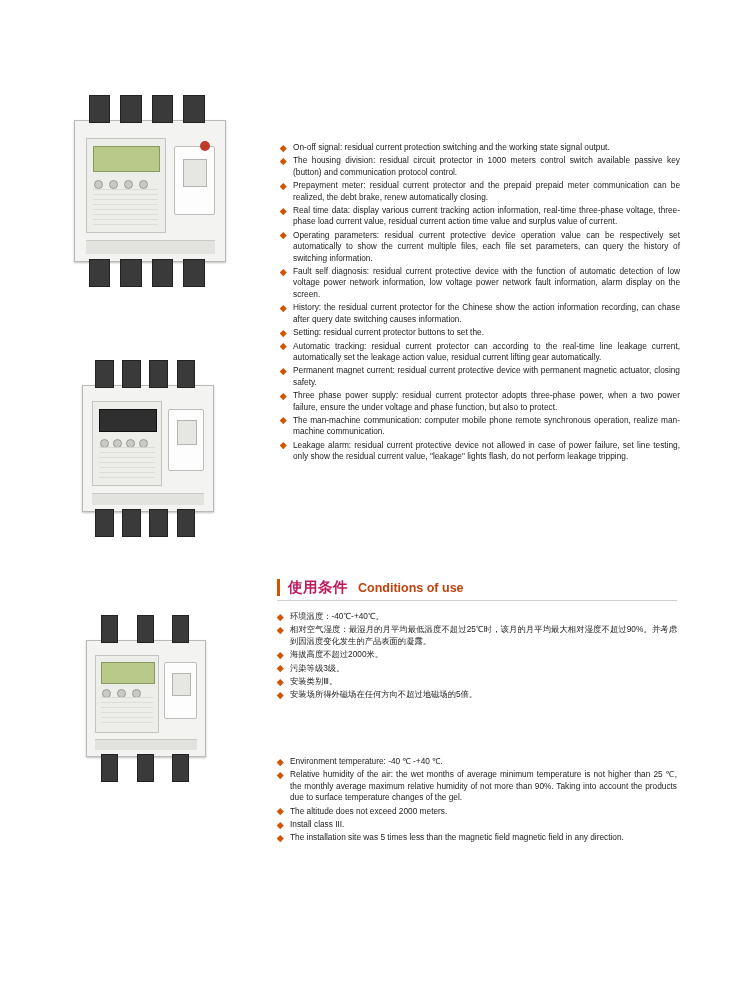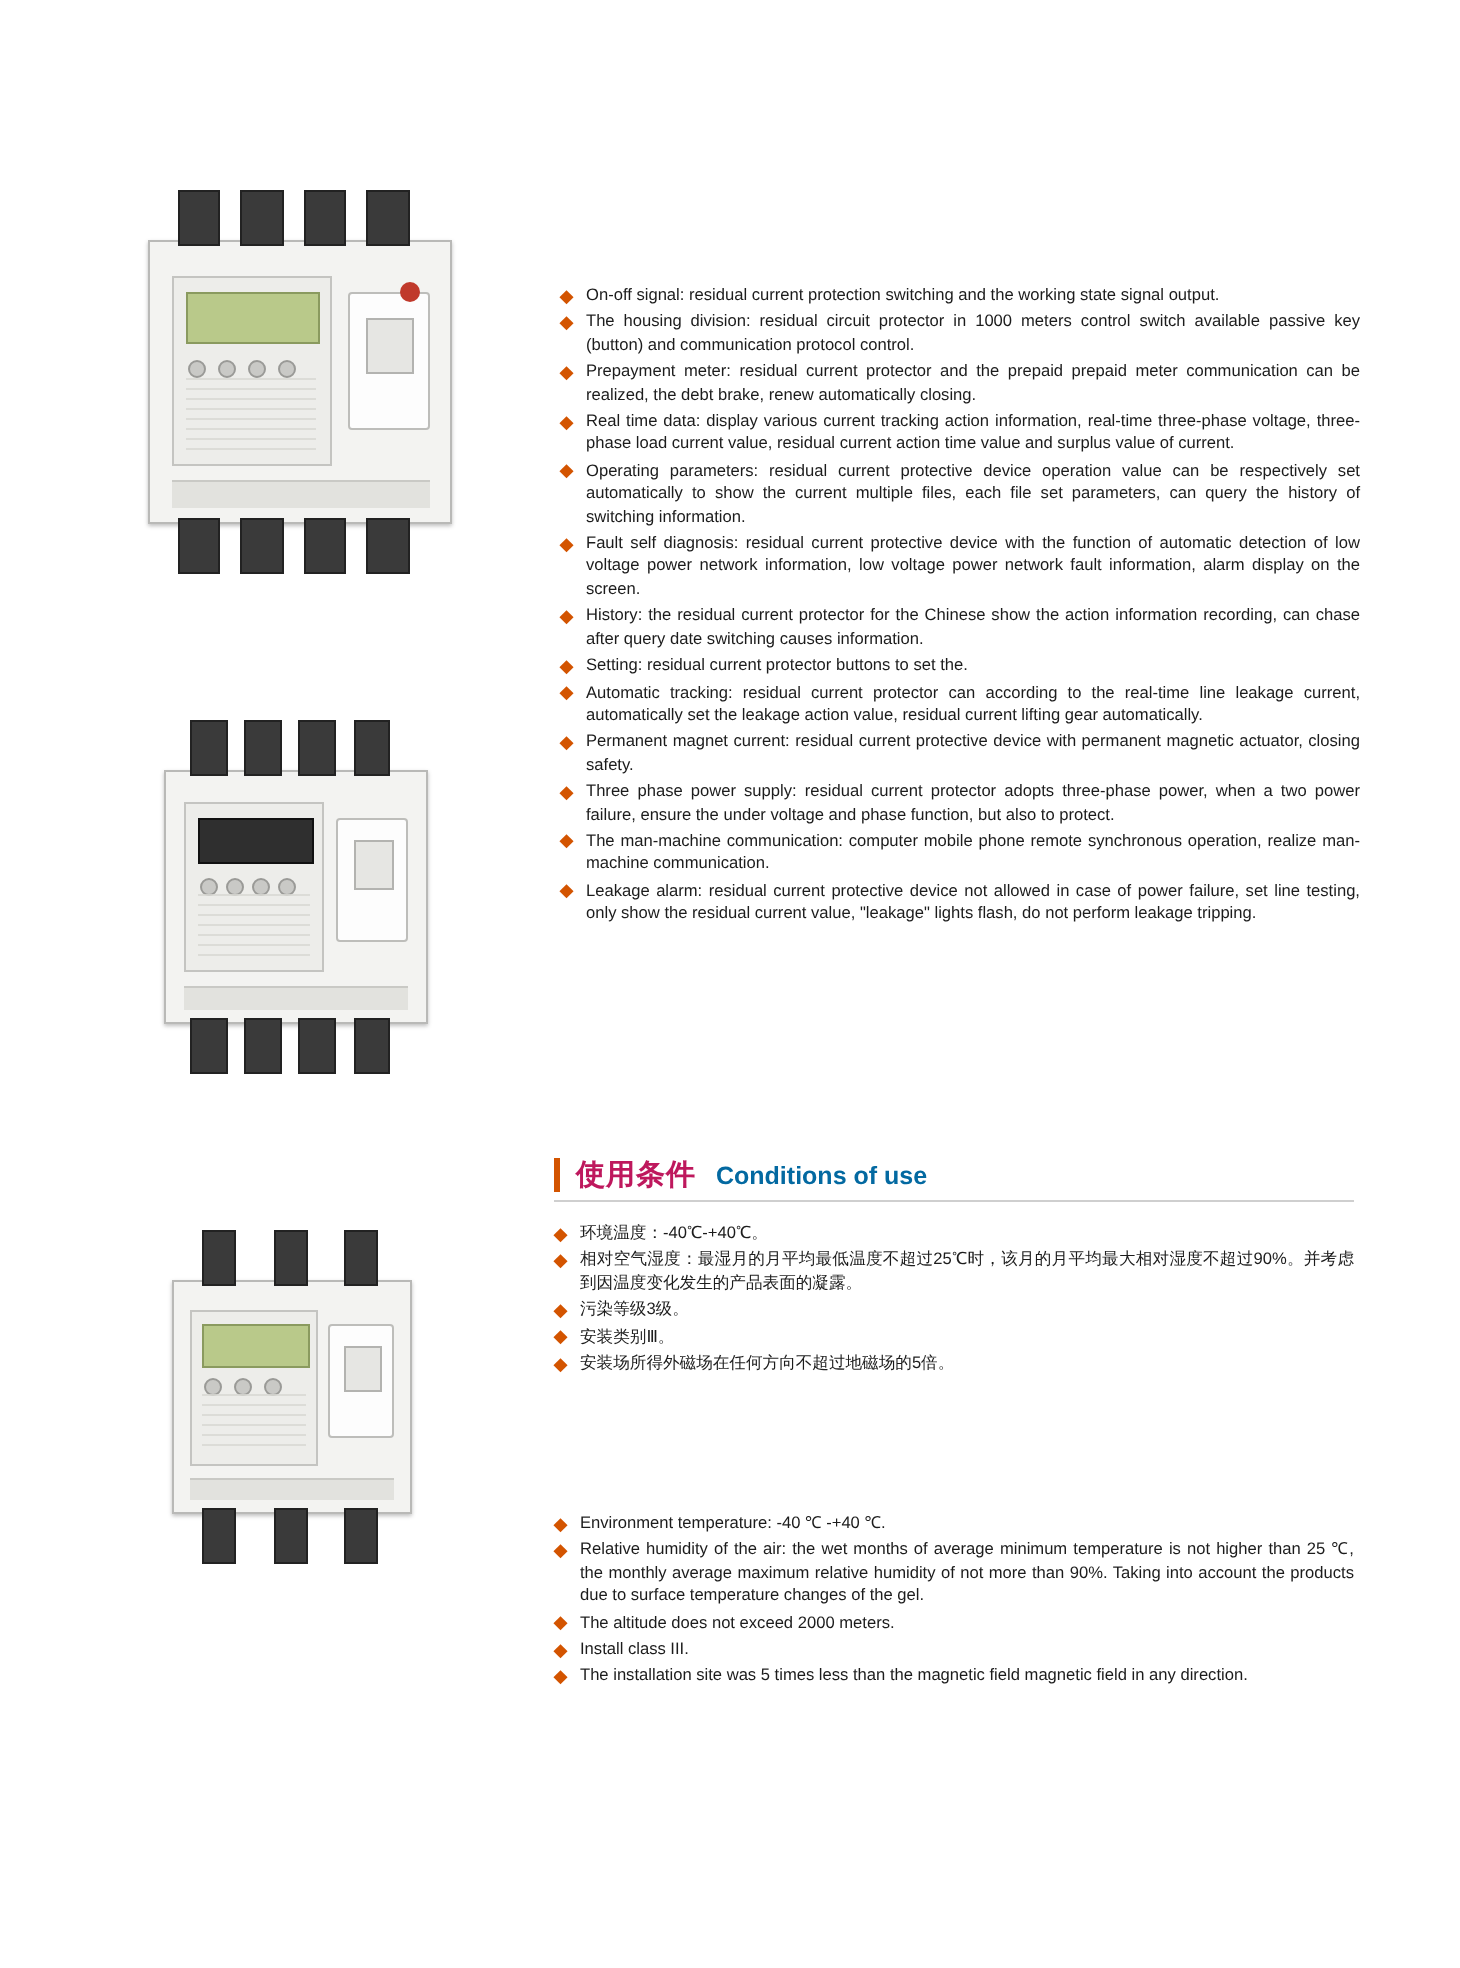--- a/index.html
+++ b/index.html
@@ -192,21 +192,21 @@
   }
   .section-head .cn {
     font-size: 14.5px;
     font-weight: bold;
     color: #be185d;
     letter-spacing: .5px;
   }
   .section-head .en {
     font-size: 12.5px;
     font-weight: bold;
-    color: #0369a1;
+    color: #c2410c;
     margin-left: 10px;
   }
   .head-rule {
     position: absolute;
     left: 277px;
     top: 600px;
     width: 400px;
     height: 1px;
     background: #cfcfcf;
   }
@@ -346,20 +346,21 @@
   <div class="section-head">
     <div class="bar"></div>
     <div class="cn">使用条件</div>
     <div class="en">Conditions of use</div>
   </div>
   <div class="head-rule"></div>
 
   <ul class="bullets cond-cn">
     <li>环境温度：-40℃-+40℃。</li>
     <li>相对空气湿度：最湿月的月平均最低温度不超过25℃时，该月的月平均最大相对湿度不超过90%。并考虑到因温度变化发生的产品表面的凝露。</li>
+    <li>海拔高度不超过2000米。</li>
     <li>污染等级3级。</li>
     <li>安装类别Ⅲ。</li>
     <li>安装场所得外磁场在任何方向不超过地磁场的5倍。</li>
   </ul>
 
   <ul class="bullets cond-en">
     <li>Environment temperature: -40 ℃ -+40 ℃.</li>
     <li>Relative humidity of the air: the wet months of average minimum temperature is not higher than 25 ℃, the monthly average maximum relative humidity of not more than 90%. Taking into account the products due to surface temperature changes of the gel.</li>
     <li>The altitude does not exceed 2000 meters.</li>
     <li>Install class III.</li>

